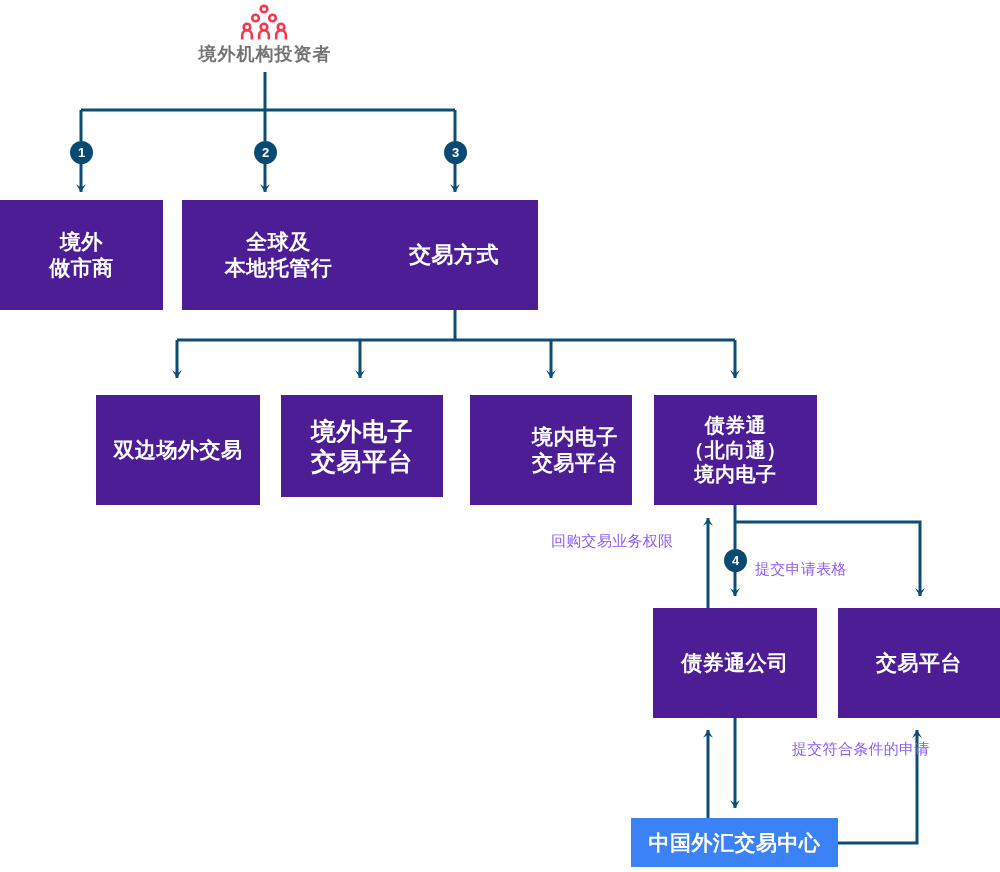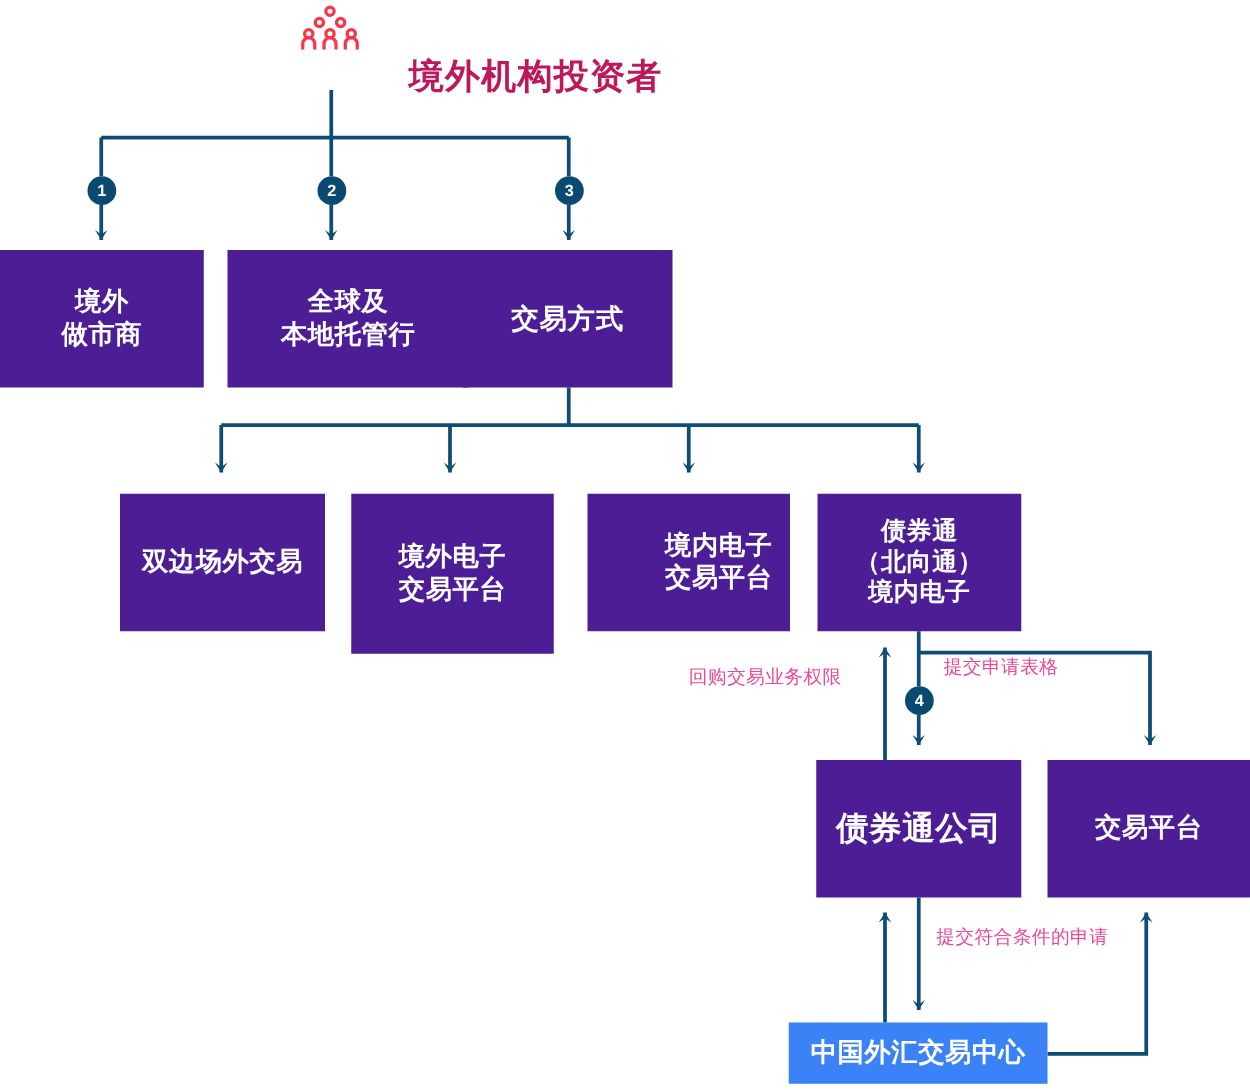--- a/index.html
+++ b/index.html
@@ -30,30 +30,30 @@
     text-align:center;
     line-height:1.22;
     font-weight:700;
     white-space:pre-line;
     box-sizing:border-box;
     letter-spacing:.5px;
   }
   .box.red{background:#3b82f6;font-weight:700;}
   .root-title{
     position:absolute;
-    color:#be185d;
+    color:#737373;
     font-weight:700;
-    font-size:28px;
+    font-size:18px;
     letter-spacing:1px;
     white-space:nowrap;
-    text-align:right;
+    text-align:center;
   }
   .edge-label{
     position:absolute;
-    color:#ec4899;
+    color:#8b5cf6;
     font-size:15px;
     font-weight:400;
     white-space:nowrap;
     letter-spacing:.3px;
   }
   .num-badge{
     position:absolute;
     width:23px;height:23px;
     border-radius:50%;
     background:#0a4a72;
@@ -145,30 +145,30 @@
   <div class="num-badge" style="left:444px;top:141px;">3</div>
   <div class="num-badge" style="left:724px;top:549px;">4</div>
 
   <div class="box" style="left:0px;top:200px;width:163px;height:110px;font-size:21px;">境外
 做市商</div>
   <div class="box" style="left:182px;top:200px;width:193px;height:110px;font-size:21px;">全球及
 本地托管行</div>
   <div class="box" style="left:370px;top:200px;width:168px;height:110px;font-size:22px;">交易方式</div>
 
   <div class="box" style="left:96px;top:395px;width:164px;height:110px;font-size:21px;">双边场外交易</div>
-  <div class="box" style="left:281px;top:395px;width:162px;height:128px;font-size:21px;">境外电子
+  <div class="box" style="left:281px;top:395px;width:162px;height:102px;font-size:25px;">境外电子
 交易平台</div>
   <div class="box" style="left:470px;top:395px;width:162px;height:110px;font-size:21px;padding-left:48px;">境内电子
 交易平台</div>
   <div class="box" style="left:654px;top:395px;width:163px;height:110px;font-size:20px;">债券通
 （北向通）
 境内电子</div>
 
-  <div class="box" style="left:653px;top:608px;width:164px;height:110px;font-size:26px;">债券通公司</div>
+  <div class="box" style="left:653px;top:608px;width:164px;height:110px;font-size:21px;">债券通公司</div>
   <div class="box" style="left:838px;top:608px;width:162px;height:110px;font-size:21px;">交易平台</div>
 
   <div class="box red" style="left:631px;top:818px;width:207px;height:49px;font-size:21px;">中国外汇交易中心</div>
 
   <div class="edge-label" style="left:551px;top:532px;">回购交易业务权限</div>
-  <div class="edge-label" style="left:755px;top:524px;">提交申请表格</div>
-  <div class="edge-label" style="left:749px;top:740px;">提交符合条件的申请</div>
+  <div class="edge-label" style="left:755px;top:560px;">提交申请表格</div>
+  <div class="edge-label" style="left:792px;top:740px;">提交符合条件的申请</div>
 
 </div>
 
 </body></html>

